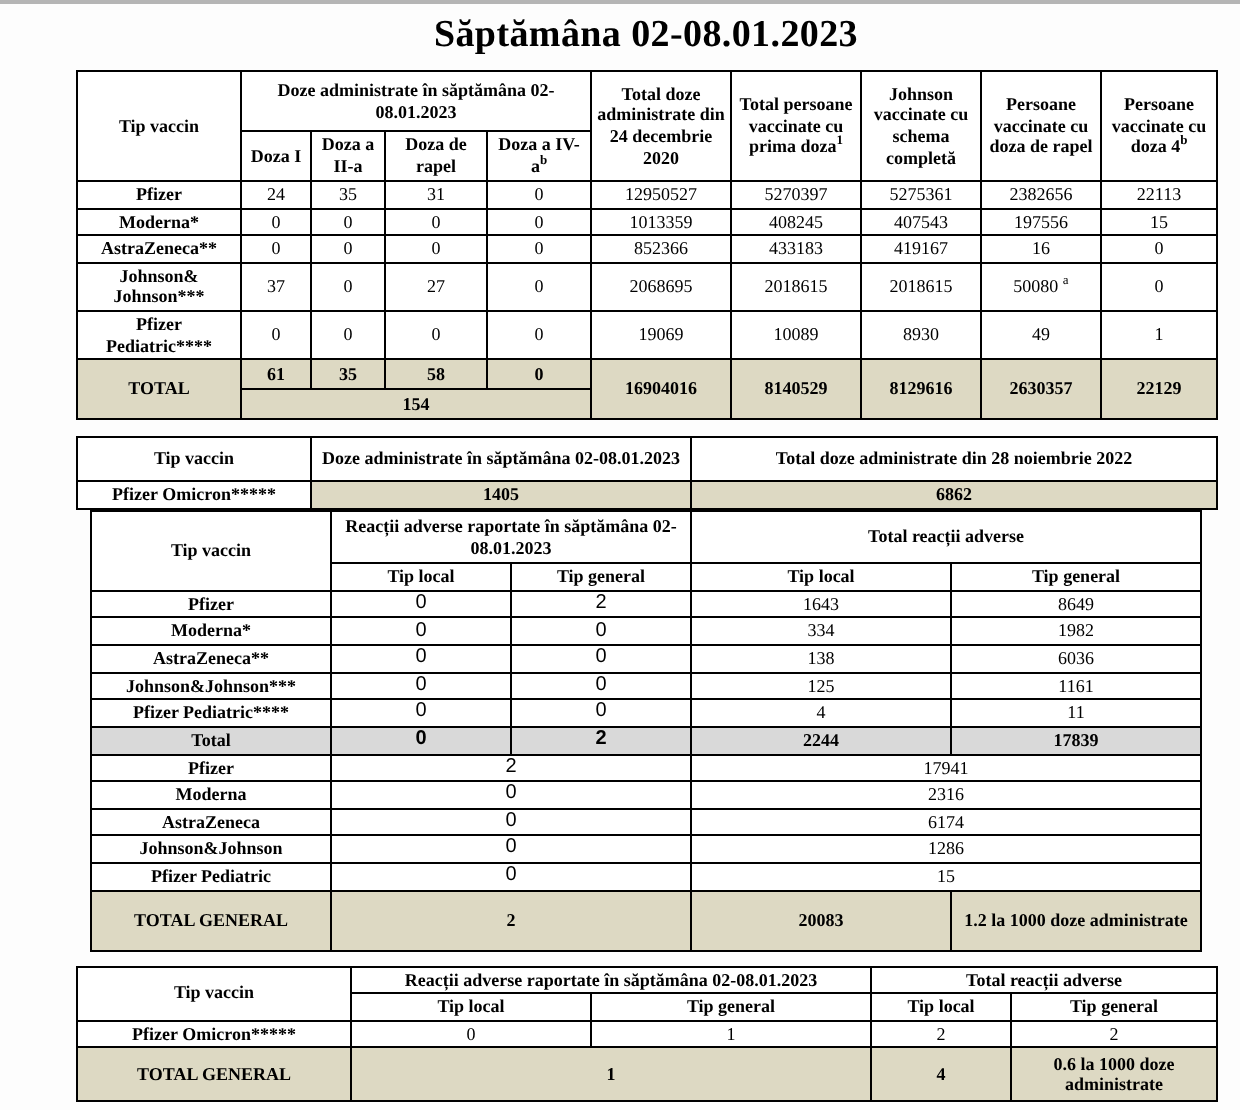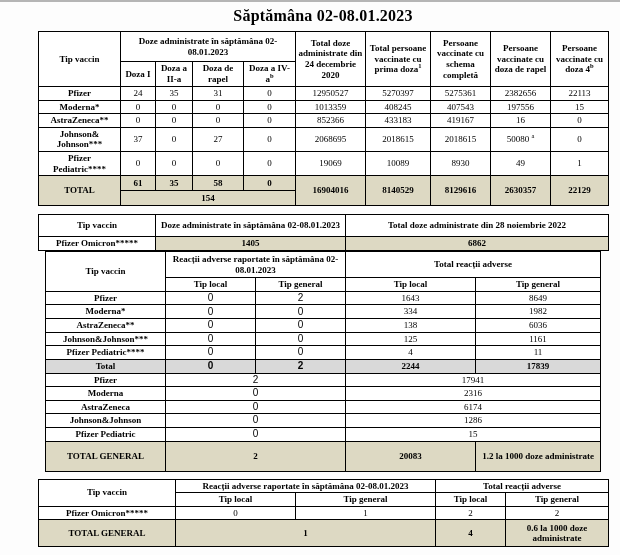--- a/index.html
+++ b/index.html
@@ -3,21 +3,21 @@
 <meta charset="utf-8">
 <style>
   * { box-sizing: border-box; }
   html,body { margin:0; padding:0; }
   body {
     width:620px; height:555px; background:#fdfdfd; color:#000;
     font-family:"Liberation Serif", serif; overflow:hidden; position:relative;
   }
   .top-edge { height:2px; background:#b5b5b5; }
   .page { padding:2px 12px 0 38px; }
-  .title { text-align:center; font-weight:bold; font-size:16px; margin:3px 0 6px 0; letter-spacing:.2px; }
+  .title { text-align:center; font-weight:bold; font-size:19px; margin:3px 0 6px 0; letter-spacing:.2px; }
   .sec { font-weight:bold; font-size:9.5px; margin:0 0 1px 0; }
   table { border-collapse:collapse; table-layout:fixed; border:1.5px solid #000; width:570px; background:#fff; }
   td { border:1px solid #000; font-size:9px; padding:1px 2px; text-align:center; vertical-align:middle; line-height:1.18; overflow:hidden; }
   .hdr { font-weight:bold; }
   .lbl { text-align:center; font-weight:bold; }
   .beige { background:#ddd9c3; }
   .grey  { background:#d9d9d9; }
   .sans { font-family:"Liberation Sans", sans-serif; font-size:10px; line-height:1.05; }
   .b { font-weight:bold; }
   sup { font-size:6.5px; line-height:0; }
@@ -60,21 +60,21 @@
         <col style="width:60px">
         <col style="width:60px">
         <col style="width:58px">
     </colgroup>
     <tbody>
         <tr class="hrow1">
       <td rowspan="2" class="hdr">Tip vaccin</td>
       <td colspan="4" class="hdr">Doze administrate în săptămâna 02-08.01.2023</td>
       <td rowspan="2" class="hdr">Total doze administrate din 24 decembrie 2020</td>
       <td rowspan="2" class="hdr"><span>Total persoane vaccinate cu prima doza</span><sup>1</sup></td>
-      <td rowspan="2" class="hdr">Persoane vaccinate cu schema completă</td>
+      <td rowspan="2" class="hdr">Johnson vaccinate cu schema completă</td>
       <td rowspan="2" class="hdr">Persoane vaccinate cu doza de rapel</td>
       <td rowspan="2" class="hdr"><span>Persoane vaccinate cu doza 4</span><sup>b</sup></td>
     </tr>
     <tr class="hrow2">
       <td class="hdr">Doza I</td>
       <td class="hdr">Doza a II-a</td>
       <td class="hdr">Doza de rapel</td>
       <td class="hdr"><span>Doza a IV-a</span><sup>b</sup></td>
     </tr>
     <tr class="drow">

